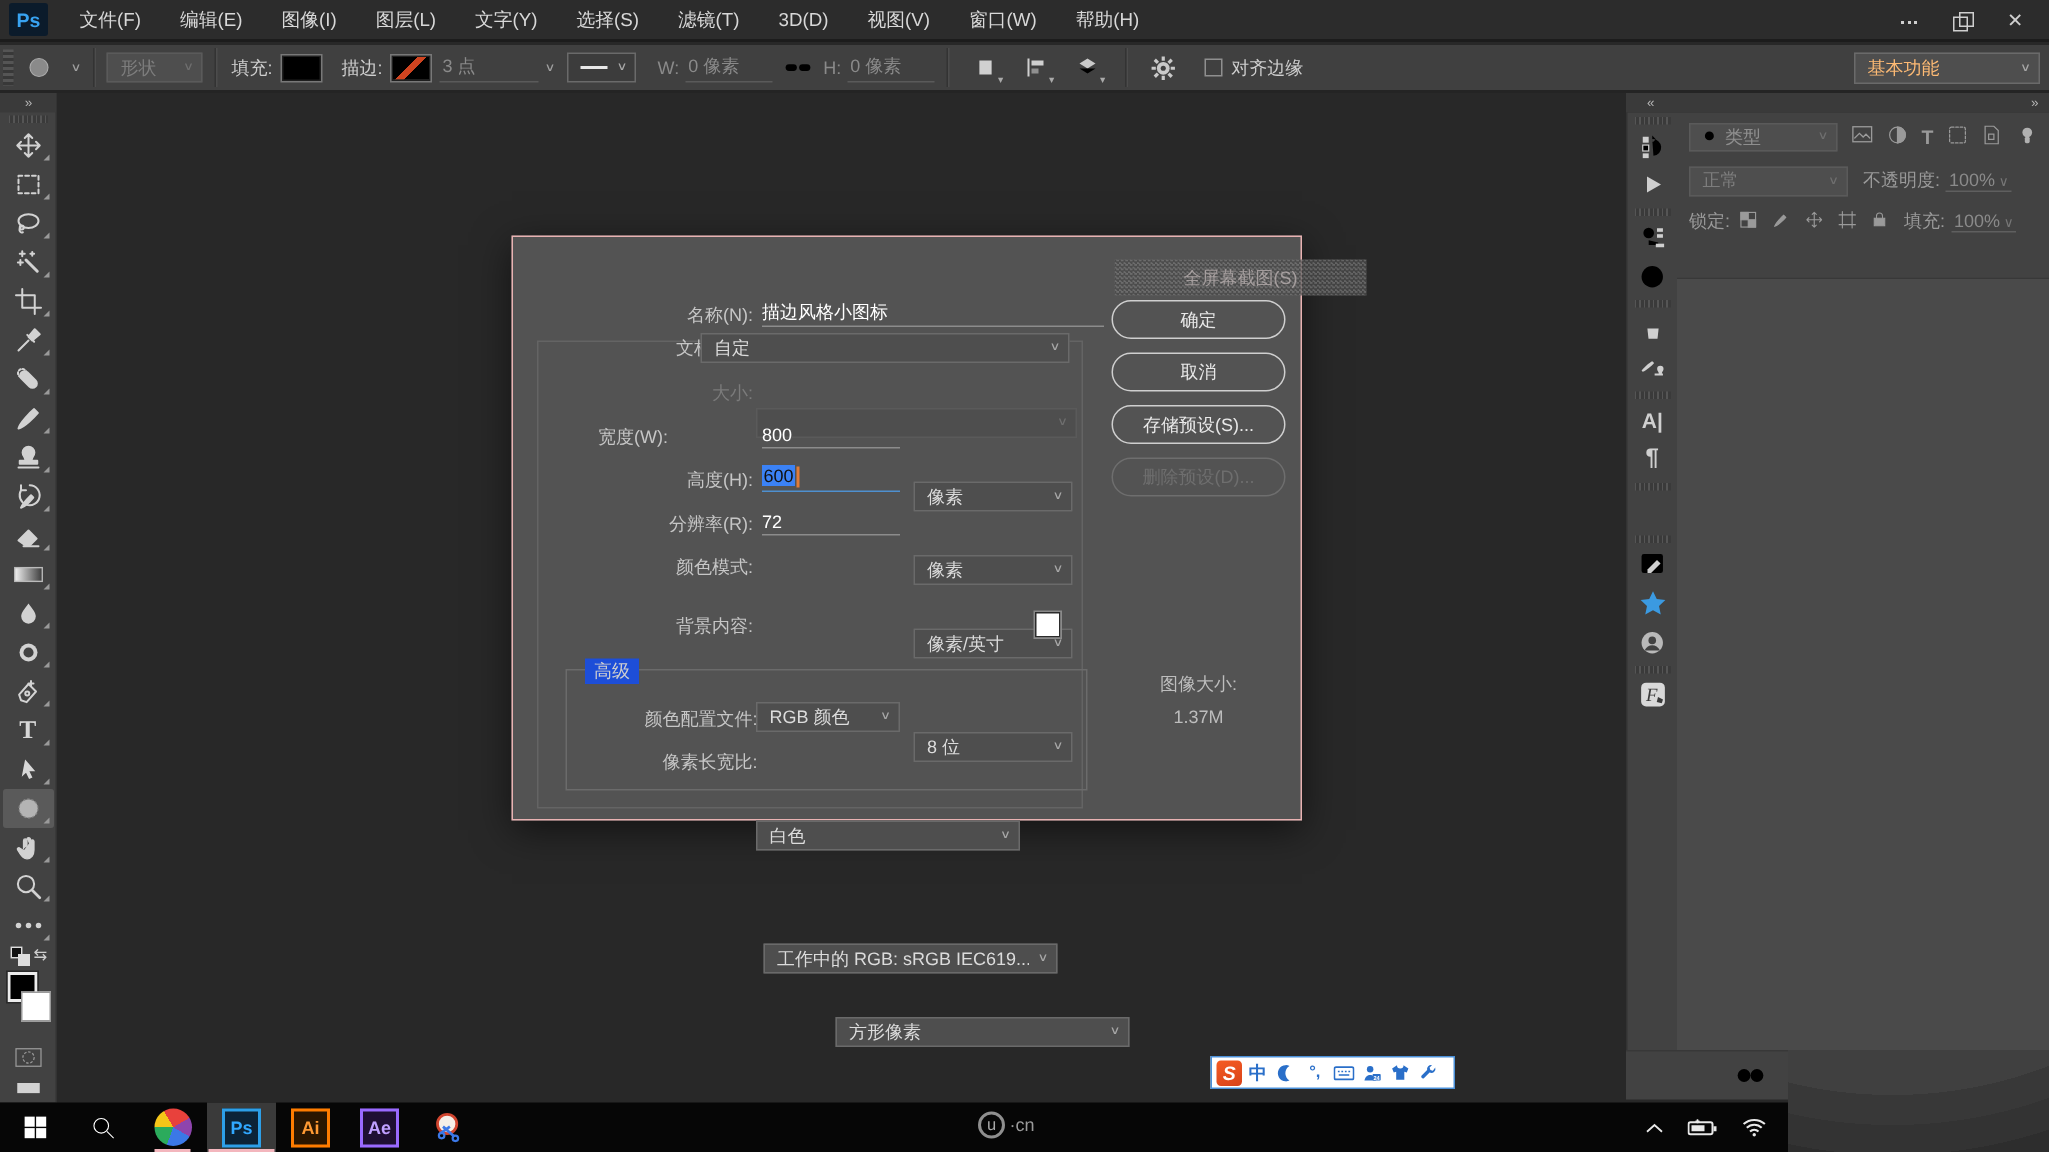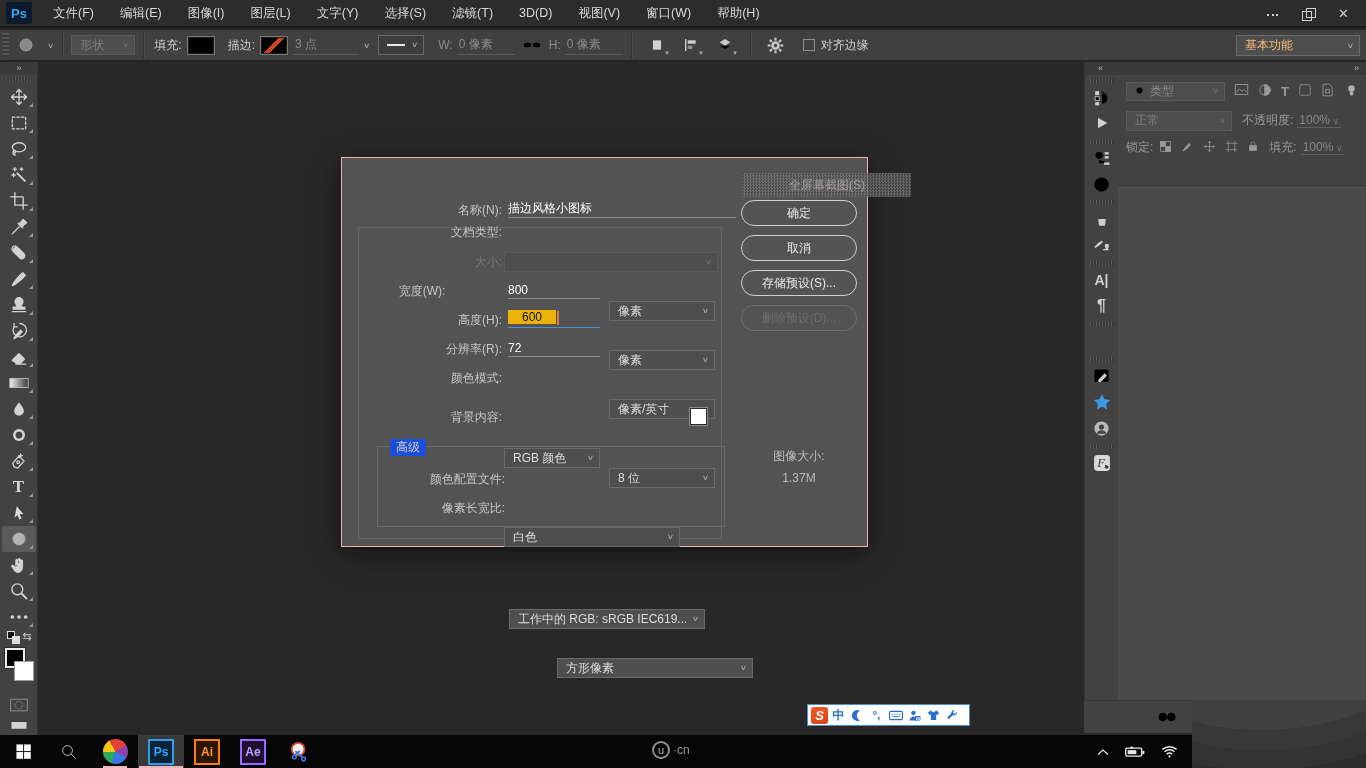--- a/index.html
+++ b/index.html
@@ -86,21 +86,21 @@
 
   
   #dialog { left:341px; top:157px; width:527px; height:390px; background:#535353; border:1px solid #e8b2b2; box-shadow:0 6px 24px rgba(0,0,0,.55); }
   #dlg-title { height:32px; background:#f4f4f4; color:#1a1a1a; display:flex; align-items:center; padding-left:12px; font-size:12px; position:relative; }
   #dlg-close { position:absolute; right:10px; top:5px; font-size:16px; color:#222; cursor:pointer; }
   .drow { position:absolute; height:20px; display:flex; align-items:center; }
   #group-box { position:absolute; left:16px; top:69px; width:364px; height:312px; border:1px solid #646464; }
   #adv-box { position:absolute; left:35px; top:288px; width:348px; height:81px; border:1px solid #6b6b6b; }
   #adv-legend { position:absolute; left:48px; top:281px; background:#1d4ed8; padding:0 6px; color:#cfcfcf; }
   .color-chip { width:17px; height:17px; background:#fff; border:1px solid #2b2b2b; outline:1px solid #8a8a8a; margin-left:5px; }
-  .sel-blue { background:#eab308; color:#111; padding:0 14px; }
+  .sel-blue { background:#3b82f6; color:#111; padding:0 1px; }
   .caret { display:inline-block; width:2px; height:14px; background:#e07b39; vertical-align:middle; margin-left:1px; }
   #img-size-label,#img-size-value { position:absolute; width:116px; text-align:center; color:#bdbdbd; }
 
   
   #ghost-menu { left:743px; top:173px; width:168px; height:24px; z-index:30;
     background:linear-gradient(rgba(74,74,74,.78),rgba(74,74,74,.78));
     background-blend-mode:normal; display:flex; align-items:center; justify-content:center; }
   #ghost-menu::before { content:""; position:absolute; inset:0;
     background:repeating-conic-gradient(rgba(255,255,255,.18) 0 25%, transparent 0 50%); background-size:3px 3px; }
   #ghost-menu span { color:rgba(190,180,180,.75); position:relative; }
@@ -563,20 +563,23 @@
   <div id="group-box"></div>
 
   <div class="drow" style="left:0;top:42px;width:160px;justify-content:flex-end;">
       <span class="lbl">名称(N):</span>
     </div>
   <input class="underline-input abs" style="left: 166px; top: 42px; width: 228px;" value="描边风格小图标">
 
   <div class="drow" style="left:0;top:64px;width:160px;justify-content:flex-end;">
       <span class="lbl">文档类型:</span>
     </div>
+  <div class="sel abs" style="left:125px;top:64px;width:246px;">
+      <span>自定</span>
+    </div>
 
   <div class="drow" style="left:0;top:94px;width:160px;justify-content:flex-end;">
       <span class="lbl dim">大小:</span>
     </div>
   <div class="sel dis abs" style="left:162px;top:94px;width:214px;">
       <span></span>
     </div>
 
   <div class="drow" style="left:0;top:123px;width:160px;justify-content:center;">
       <span class="lbl">宽度(W):</span>

